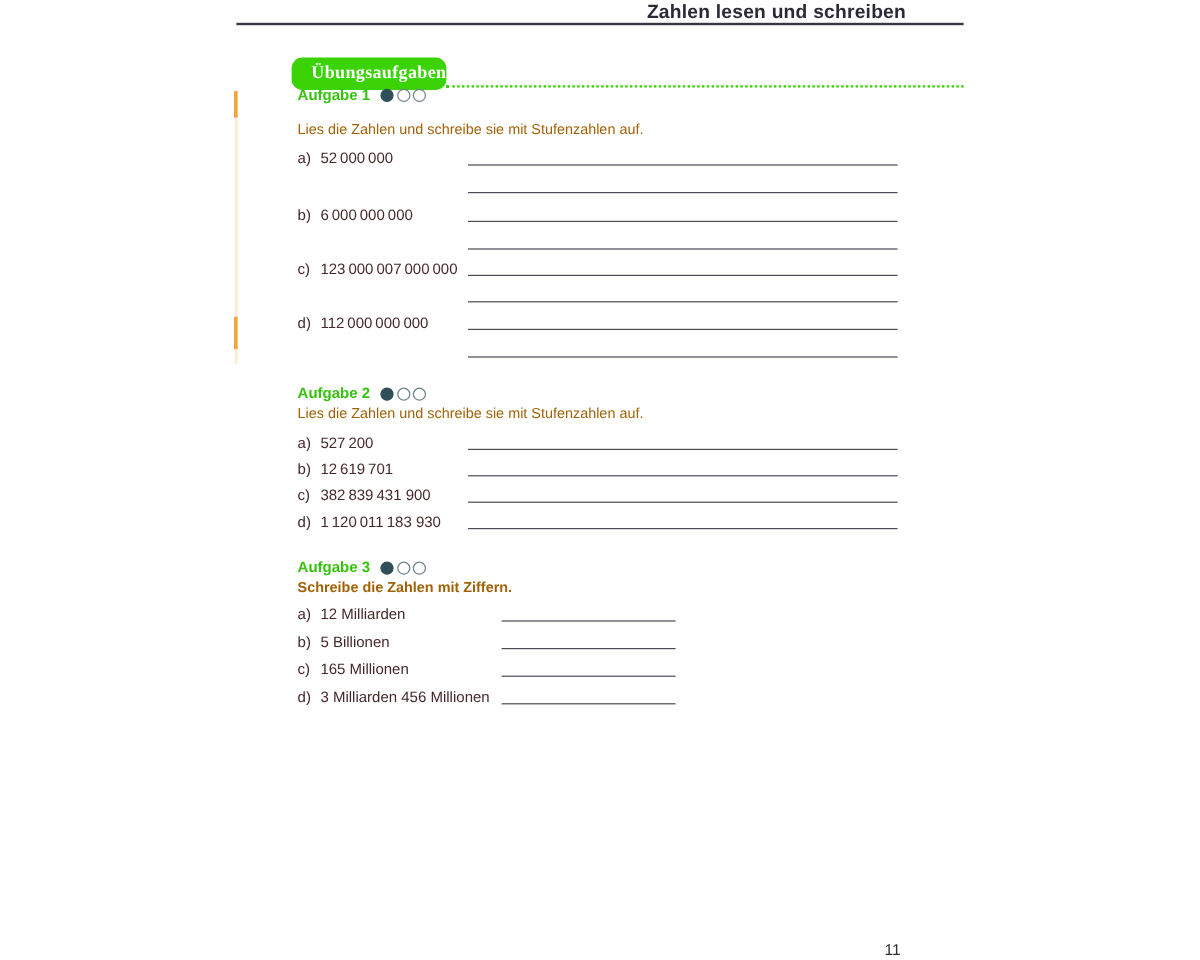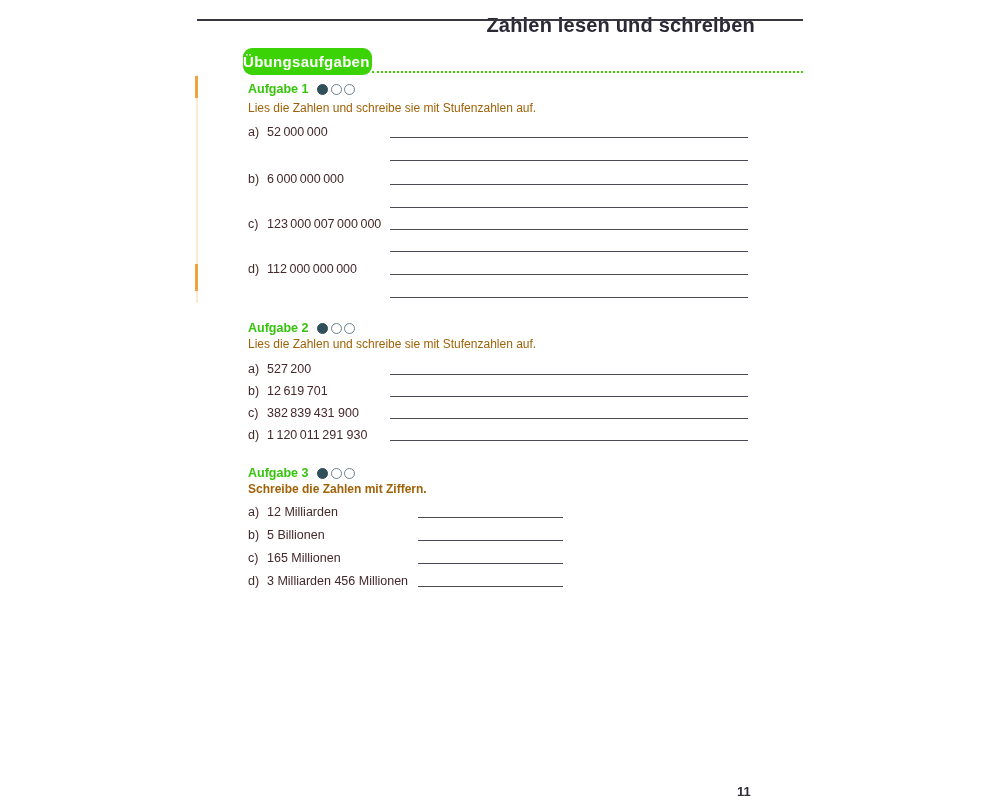--- a/index.html
+++ b/index.html
@@ -5,36 +5,36 @@
   html,body{margin:0;padding:0;}
   body{
     width:1000px;height:800px;background:#ffffff;overflow:hidden;
     font-family:"Liberation Sans","DejaVu Sans",sans-serif;
     -webkit-font-smoothing:antialiased;
   }
   .page{position:relative;width:1000px;height:800px;background:#fff;}
 
   
   .header-title{
-    position:absolute;top:14px;right:245px;white-space:nowrap;
-    font-size:20px;font-weight:700;color:#2b2936;letter-spacing:.2px;margin-left:27px;
+    position:absolute;top:2px;right:245px;white-space:nowrap;
+    font-size:16px;font-weight:700;color:#2b2936;letter-spacing:.2px;margin-left:27px;
   }
   .header-rule{position:absolute;left:197px;top:19px;width:606px;height:2px;background:#3a3640;}
 
   
   .margin-mark{position:absolute;}
   .mm-faint{left:196px;top:75px;width:2px;height:228px;background:rgba(244,166,66,.25);}
   .mm-strong{left:195px;width:3px;background:#f0a341;}
   .mm-1{top:76px;height:22px;}
   .mm-2{top:264px;height:27px;}
 
   
   .badge{
     position:absolute;left:243px;top:48px;width:129px;height:27px;
-    background:#3bd306;border-radius:9px;display:flex;align-items:center;justify-content:flex-start;
+    background:#3bd306;border-radius:9px;display:flex;align-items:center;justify-content:flex-end;font-family:Liberation Serif, serif;
   }
   .badge span{color:#ffffff;font-size:15px;font-weight:700;letter-spacing:.3px;}
   .dotted-line{position:absolute;left:372px;top:71px;width:431px;height:0;border-top:2px dotted #3bd306;}
 
   
   .task-heading{position:absolute;left:248px;display:flex;align-items:center;height:14px;}
   .task-title{font-size:12.5px;font-weight:700;color:#35c30b;margin-right:9px;}
   .circles{display:flex;align-items:center;gap:2.5px;}
   .circle{width:11px;height:11px;border-radius:50%;box-sizing:border-box;display:inline-block;}
   .circle.filled{background:#2f4f59;border:1.5px solid #2f4f59;}
@@ -45,40 +45,40 @@
   
   .item{position:absolute;left:248px;display:flex;font-size:12.5px;color:#45282b;white-space:nowrap;}
   .item .item-label{width:14px;}
   .item .item-value{margin-left:5px;}
 
   
   .answer-line{position:absolute;height:0;border-top:1.3px solid #4c4955;}
   .line-long{left:390px;width:358px;}
   .line-short{left:418px;width:145px;}
 
-  .page-number{position:absolute;left:737px;top:784px;font-size:13px;font-weight:700;color:#2f2d3a;}
+  .page-number{position:absolute;left:737px;top:784px;font-size:13px;font-weight:400;color:#2f2d3a;}
 </style>
 </head>
 <body>
 
 <div class="page">
 
   <div class="header-title">Zahlen lesen und schreiben</div>
   <div class="header-rule"></div>
 
   <div class="margin-mark mm-faint"></div>
   <div class="margin-mark mm-strong mm-1"></div>
   <div class="margin-mark mm-strong mm-2"></div>
 
   <div class="badge">
     <span>Übungsaufgaben</span>
   </div>
   <div class="dotted-line"></div>
 
-  <div class="task-heading" style="top:82px;">
+  <div class="task-heading" style="top:72px;">
     <span class="task-title">Aufgabe 1</span>
     <span class="circles">
       <span class="circle filled"></span>
       <span class="circle empty"></span>
       <span class="circle empty"></span>
     </span>
   </div>
   <div class="instruction" style="top:101px;">Lies die Zahlen und schreibe sie mit Stufenzahlen auf.</div>
 
   <div class="item" style="top:125px;">
@@ -132,21 +132,21 @@
   <div class="answer-line line-long" style="top:396px;"></div>
 
   <div class="item" style="top:406px;">
     <span class="item-label">c)</span>
     <span class="item-value">382 839 431 900</span>
   </div>
   <div class="answer-line line-long" style="top:418px;"></div>
 
   <div class="item" style="top:428px;">
     <span class="item-label">d)</span>
-    <span class="item-value">1 120 011 291 930</span>
+    <span class="item-value">1 120 011 183 930</span>
   </div>
   <div class="answer-line line-long" style="top:440px;"></div>
 
   <div class="task-heading" style="top:466px;">
     <span class="task-title">Aufgabe 3</span>
     <span class="circles">
       <span class="circle filled"></span>
       <span class="circle empty"></span>
       <span class="circle empty"></span>
     </span>

